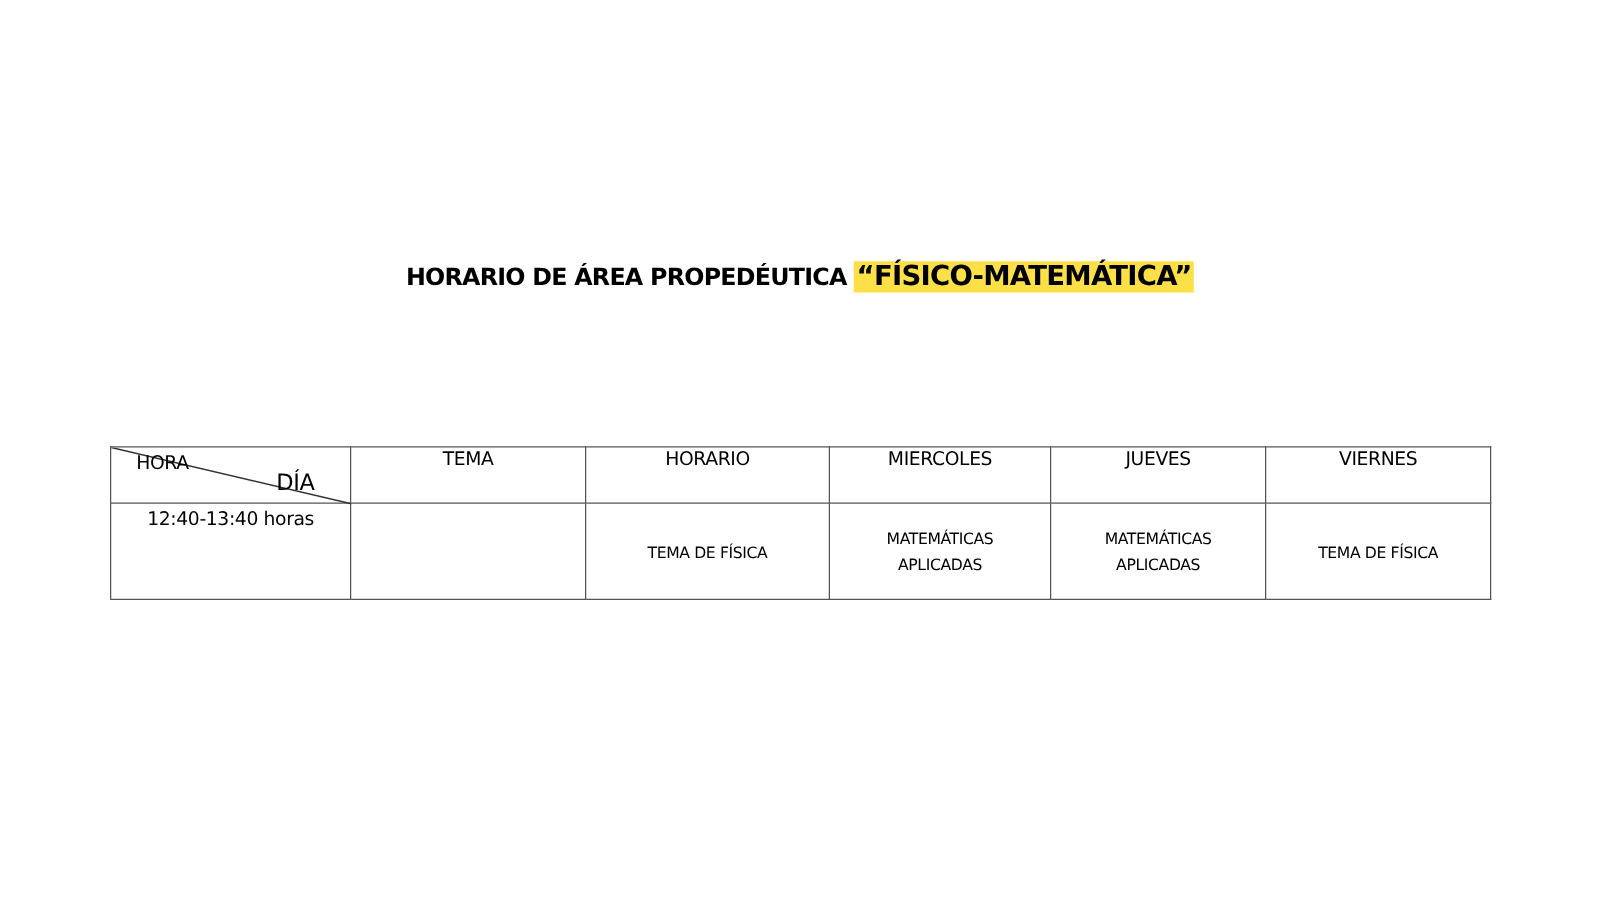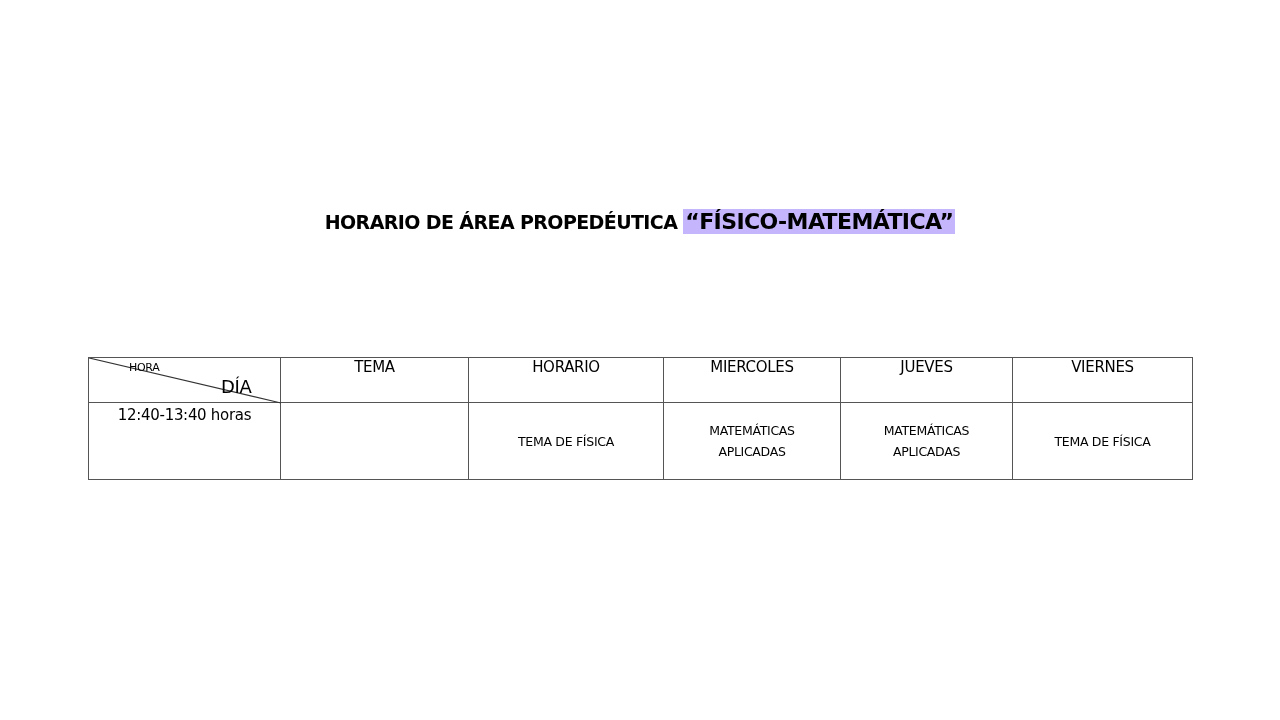--- a/index.html
+++ b/index.html
@@ -1,26 +1,26 @@
 <!DOCTYPE html>
 <html><head>
 <meta charset="utf-8">
 <style>
   html, body { margin:0; padding:0; background:#ffffff; }
   body { width:1280px; height:720px; position:relative; overflow:hidden; font-family:"Liberation Sans", sans-serif; color:#000; }
   .title { position:absolute; left:0; width:1280px; top:206px; text-align:center; font-family:"DejaVu Sans", sans-serif; font-weight:bold; font-size:19px; letter-spacing:-0.6px; line-height:32px; }
-  .title .hl { background:#c4b5fd; font-size:22px; padding:0 2px; }
+  .title .hl { background:#fde047; font-size:22px; padding:0 2px; }
   table.sched { position:absolute; left:88px; top:357px; border-collapse:collapse; table-layout:fixed; }
   table.sched td { border:1.5px solid #555; padding:0; font-family:"DejaVu Sans", sans-serif; text-align:center; }
   .hdr td { height:44px; vertical-align:top; font-size:15px; padding-top:3px; letter-spacing:-0.3px; }
   .row td { height:74px; font-size:12.5px; vertical-align:middle; line-height:21px; letter-spacing:-0.3px; }
   .row td.time { vertical-align:top; font-size:15px; padding-top:2px; line-height:20px;margin-left:20px; }
   .corner { position:relative; }
   .corner svg { position:absolute; left:0; top:0; }
-  .corner .hora { position:absolute; left:40px; top:3px; font-size:11px; }
+  .corner .hora { position:absolute; left:20px; top:3px; font-size:15px; }
   .corner .dia { position:absolute; left:132px; top:18px; font-size:18px; }
 </style>
 </head>
 <body>
 
 <div class="title">
   <span>HORARIO DE ÁREA PROPEDÉUTICA</span>
   <span class="hl">“FÍSICO-MATEMÁTICA”</span>
 </div>
 

